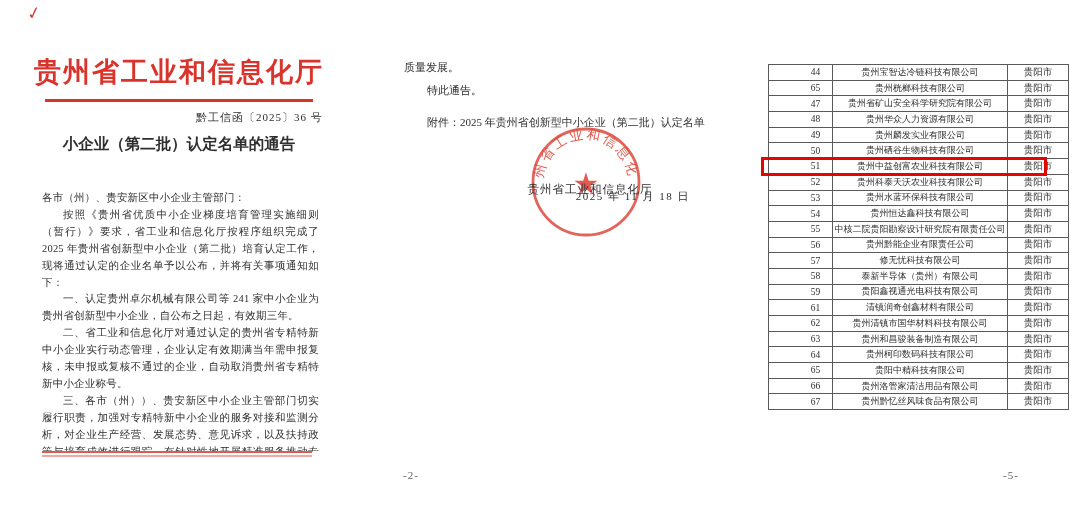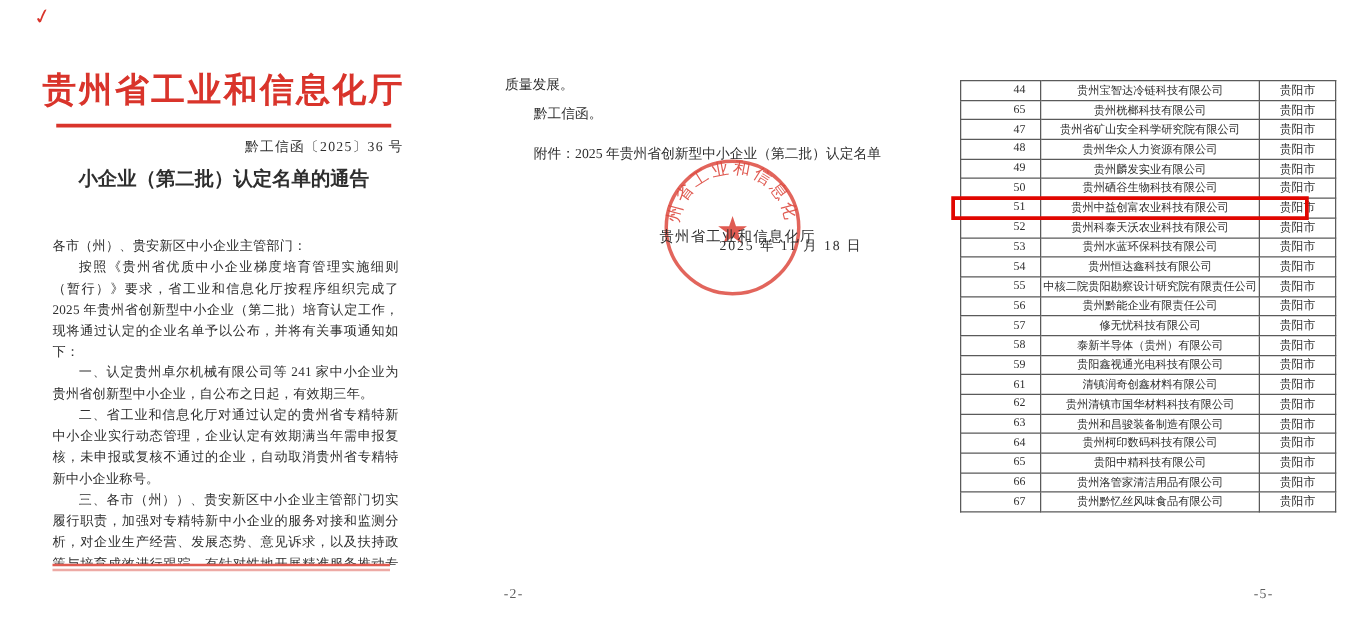--- a/index.html
+++ b/index.html
@@ -77,21 +77,21 @@
 </div>
 
 <div class="abs body-text">
   <p class="salutation">各市（州）、贵安新区中小企业主管部门：</p>
   <span><p>按照《贵州省优质中小企业梯度培育管理实施细则（暂行）》要求，省工业和信息化厅按程序组织完成了 2025 年贵州省创新型中小企业（第二批）培育认定工作，现将通过认定的企业名单予以公布，并将有关事项通知如下：</p><p>一、认定贵州卓尔机械有限公司等 241 家中小企业为贵州省创新型中小企业，自公布之日起，有效期三年。</p><p>二、省工业和信息化厅对通过认定的贵州省专精特新中小企业实行动态管理，企业认定有效期满当年需申报复核，未申报或复核不通过的企业，自动取消贵州省专精特新中小企业称号。</p><p>三、各市（州））、贵安新区中小企业主管部门切实履行职责，加强对专精特新中小企业的服务对接和监测分析，对企业生产经营、发展态势、意见诉求，以及扶持政策与培育成效进行跟踪，有针对性地开展精准服务推动专精特新中小企业高</p></span>
 </div>
 
 <div class="abs red-underline"></div>
 
 <div class="abs m-line1">质量发展。</div>
-<div class="abs m-line2">黔工信函。</div>
+<div class="abs m-line2">特此通告。</div>
 <div class="abs m-attachment">附件：2025 年贵州省创新型中小企业（第二批）认定名单</div>
 
 <div class="abs seal-wrap">
   <svg width="148" height="148" viewBox="0 0 148 148">
     <circle cx="74" cy="74" r="53" fill="none" stroke="#dd4a40" stroke-width="2.8" opacity="0.85"></circle>
     <path id="sealArc" d="M 31,74 A 43,43 0 1 1 117,74" fill="none"></path>
     <text font-size="13.5" fill="#dd4a40" opacity="0.9" letter-spacing="2.5">
       <textPath href="#sealArc" startOffset="50%" text-anchor="middle">贵州省工业和信息化厅</textPath>
     </text>
     <text x="74" y="86" text-anchor="middle" font-size="30" fill="#dd4a40" opacity="0.9">★</text>

